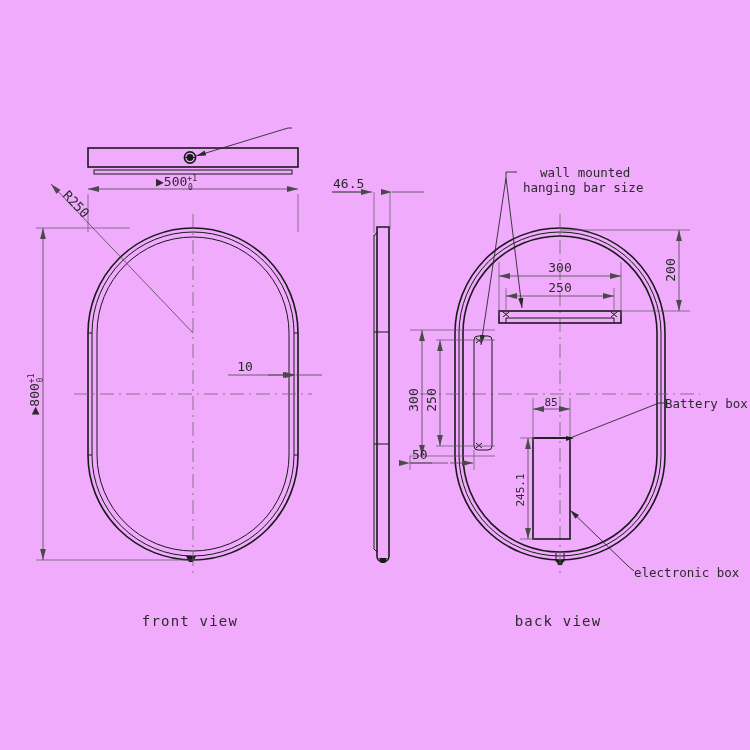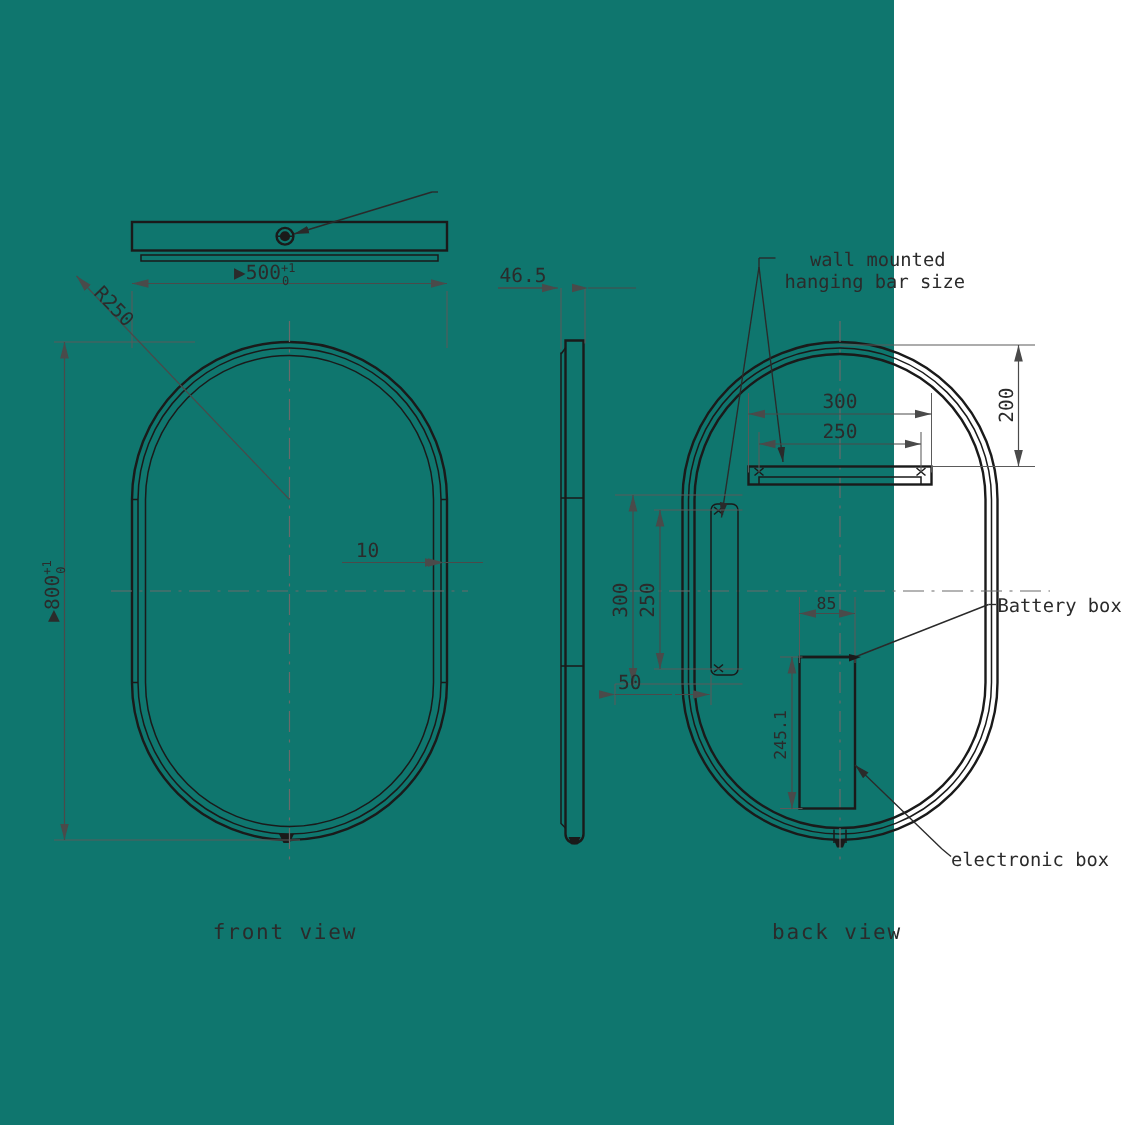--- a/index.html
+++ b/index.html
@@ -9,23 +9,23 @@
     background: #ffffff;
   }
   body {
     width: 750px;
     height: 750px;
     font-family: "DejaVu Sans Mono", monospace;
     overflow: hidden;
   }
   #sheet {
     position: relative;
-    width: 596px;
+    width: 750px;
     height: 750px;
-    background: #0f766e;
+    background: #f0abfc;
   }
   #sheet svg {
     position: absolute;
     top: 0;
     left: 0;
     display: block;
   }
   .obj      { fill: none; stroke: #1a1a1a; stroke-width: 1.6; }
   .obj-thin { fill: none; stroke: #1a1a1a; stroke-width: 1.0; }
   .dim      { fill: none; stroke: #4a4a4a; stroke-width: 0.8; }

